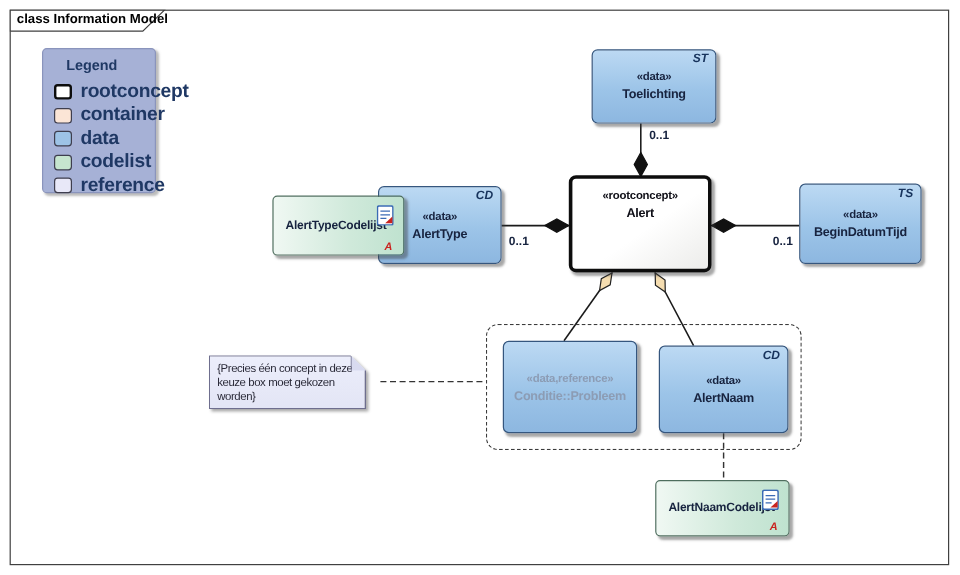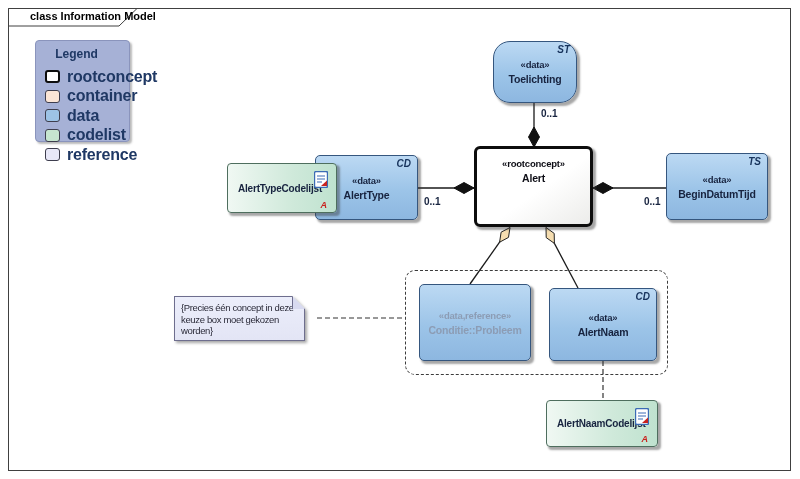--- a/index.html
+++ b/index.html
@@ -3,21 +3,21 @@
 <meta charset="utf-8">
 <style>
   * { margin:0; padding:0; box-sizing:border-box; }
   html,body { width:800px; height:479px; background:#fff; font-family:"Liberation Sans", sans-serif; }
   #canvas { position:relative; width:800px; height:479px; background:#fff; overflow:hidden; }
 
   
   .frame { position:absolute; left:8px; top:8px; width:783px; height:463px;
            border:1px solid #404040; background:#fff; }
   .frame-tab { position:absolute; left:8px; top:8px; width:134px; height:19px; }
-  .frame-tab-label { position:absolute; left:14px; top:10px; font-size:11px; font-weight:bold; color:#000;margin-left:16px; }
+  .frame-tab-label { position:absolute; left:14px; top:10px; font-size:11px; font-weight:bold; color:#000; }
 
   
   svg.connectors { position:absolute; left:0; top:0; z-index:1; }
 
   
   .node { position:absolute; z-index:2; border-radius:5px;
           box-shadow:2.5px 2.5px 2px rgba(60,60,60,.45);
           display:flex; flex-direction:column; align-items:center; justify-content:center; gap:3px; }
   .node .tag { position:absolute; top:2px; right:6px; font-size:10px; font-weight:bold; font-style:italic; color:#17335c; }
   .node .stereo { font-size:9.5px; font-weight:bold; color:#17233f; letter-spacing:-.2px; }
@@ -48,21 +48,21 @@
                filter:drop-shadow(2px 2px 1.5px rgba(0,0,0,.35)); }
   .note { width:100%; height:100%; background:linear-gradient(180deg,#eceefb,#e3e5f5);
           border:1px solid #6e6e8e; padding:5px 6px 0 6px;
           clip-path:polygon(0 0, calc(100% - 13px) 0, 100% 13px, 100% 100%, 0 100%);
           font-size:9.5px; line-height:11.5px; color:#2a2a38; letter-spacing:-.35px; }
   .note-fold { position:absolute; top:0; right:0; width:13px; height:13px;
                background:linear-gradient(225deg,#b9bcd8 50%,#d8daf0 50%);
                clip-path:polygon(0 0, 100% 100%, 0 100%); border-left:1px solid #6e6e8e; }
 
   
-  .legend { position:absolute; left:35px; top:40px; width:95px; height:102px; z-index:2;
+  .legend { position:absolute; left:35px; top:40px; width:95px; height:121px; z-index:2;
             background:#a6b1d6; border:1px solid #8a94bc; border-radius:4px;
             box-shadow:2px 2px 2px rgba(60,60,60,.35); padding:6px 12px 0 9px; }
   .legend-title { text-align:center; margin-right:9px; font-size:12px; font-weight:bold; color:#1f3864; margin-bottom:6px; }
   .legend-row { display:flex; align-items:center; height:19.5px; }
   .legend-row .swatch { width:15px; height:13px; border-radius:3px; border:1px solid #3e3e4e; flex:0 0 auto; }
   .legend-row .swatch.rootconcept { background:#ffffff; border:2.5px solid #0d0d0d; }
   .legend-row .swatch.container  { background:#fbe5d6; }
   .legend-row .swatch.data       { background:#9dc3e6; }
   .legend-row .swatch.codelist   { background:#c6e5cf; }
   .legend-row .swatch.constraint { background:#e8e8f8; }
@@ -126,21 +126,21 @@
     <div class="legend-row">
       <span class="swatch codelist"></span>
       <span class="lg-label">codelist</span>
     </div>
     <div class="legend-row">
       <span class="swatch constraint"></span>
       <span class="lg-label">reference</span>
     </div>
   </div>
 
-  <div class="node data-node" style="left:493px; top:41px; width:84px; height:62px;border-radius:17px;">
+  <div class="node data-node" style="left:493px; top:41px; width:104px; height:62px;">
     <span class="tag">ST</span>
     <span class="stereo">«data»</span>
     <span class="nname">Toelichting</span>
   </div>
 
   <div class="node root-node" style="left:474px; top:146px; width:119px; height:81px;">
     <span class="stereo">«rootconcept»</span>
     <span class="nname">Alert</span>
   </div>
 

